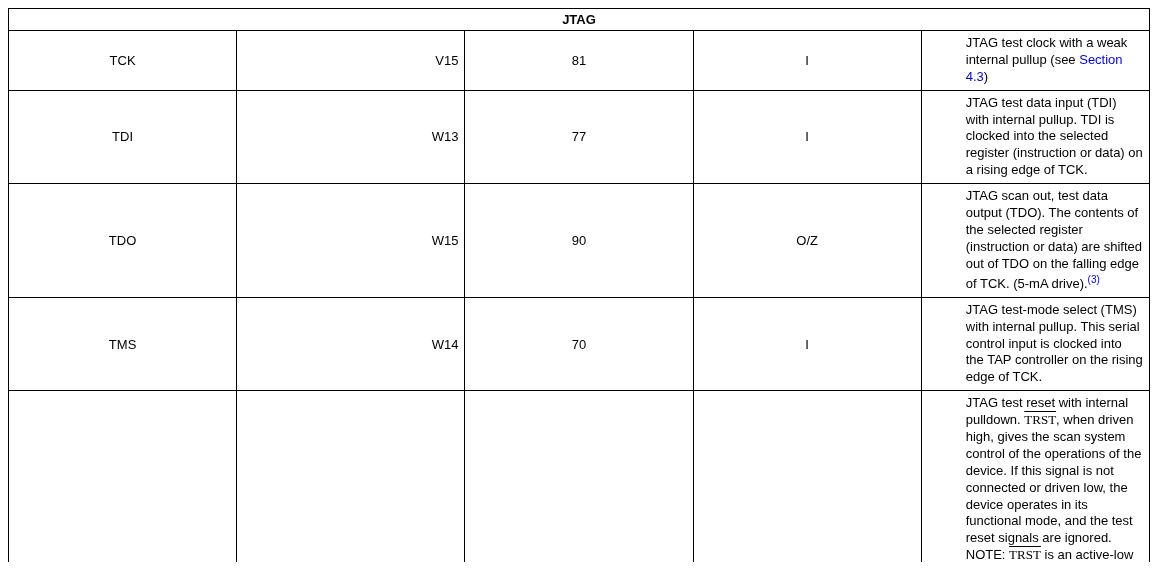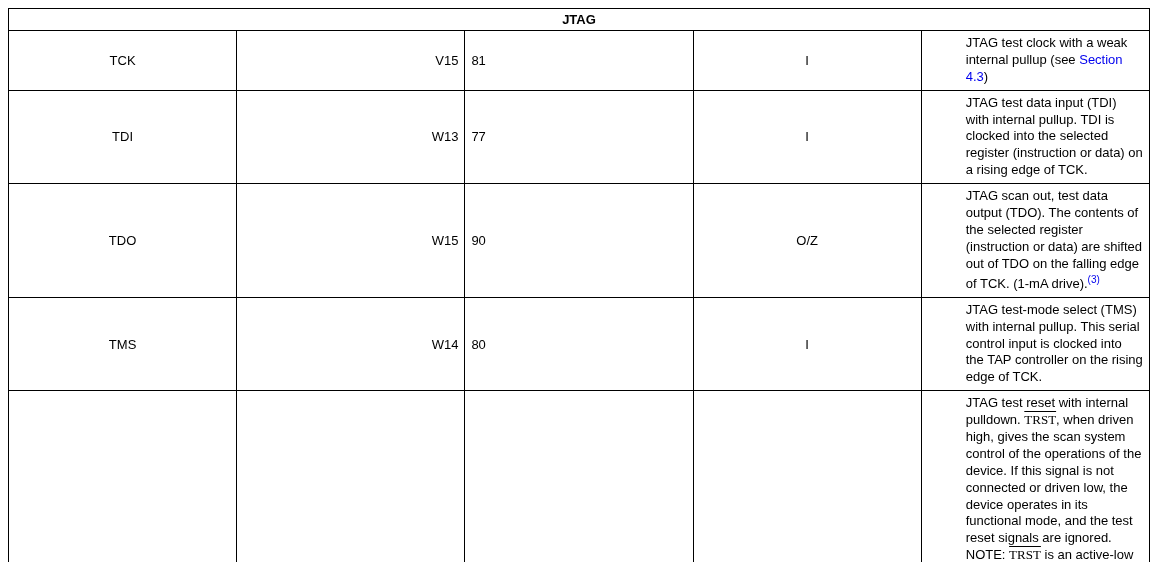--- a/index.html
+++ b/index.html
@@ -28,21 +28,21 @@
     }
     .section-header td {
       text-align: center;
       font-weight: bold;
       font-size: 13px;
       padding: 3px;
       margin-top: 17px;
     }
     .col-name { width: 272px; text-align: center; }
     .col-pkg { width: 132px; text-align: right; }
-    .col-pin { width: 135px; text-align: left; }
+    .col-pin { width: 135px; text-align: center; }
     .col-type { width: 135px; text-align: center; }
     .col-desc { width: auto; }
     .overline {
       text-decoration: overline;
       font-family: Liberation Serif, serif;
     }
     .link {
       color: #0000EE;
       cursor: pointer;
     }
@@ -88,28 +88,28 @@
     <td class="col-type">I</td>
     <td class="col-desc desc-cell">JTAG test data input (TDI) with internal pullup. TDI is clocked into the selected register (instruction or data) on a rising edge of TCK.</td>
   </tr>
 
   <tr>
     <td class="col-name"><span>TDO</span></td>
     <td class="col-pkg">W15</td>
     <td class="col-pin">90</td>
     <td class="col-type">O/Z</td>
     <td class="col-desc desc-cell">
-      <span>JTAG scan out, test data output (TDO). The contents of the selected register (instruction or data) are shifted out of TDO on the falling edge of TCK. (1-mA drive).</span><span class="sup-link">(3)</span>
+      <span>JTAG scan out, test data output (TDO). The contents of the selected register (instruction or data) are shifted out of TDO on the falling edge of TCK. (5-mA drive).</span><span class="sup-link">(3)</span>
     </td>
   </tr>
 
   <tr>
     <td class="col-name"><span>TMS</span></td>
     <td class="col-pkg">W14</td>
-    <td class="col-pin">80</td>
+    <td class="col-pin">70</td>
     <td class="col-type">I</td>
     <td class="col-desc desc-cell">JTAG test-mode select (TMS) with internal pullup. This serial control input is clocked into the TAP controller on the rising edge of TCK.</td>
   </tr>
 
   <tr>
     <td class="col-name"><span class="overline">TRST</span></td>
     <td class="col-pkg">V14</td>
     <td class="col-pin">79</td>
     <td class="col-type">I</td>
     <td class="col-desc desc-cell">

